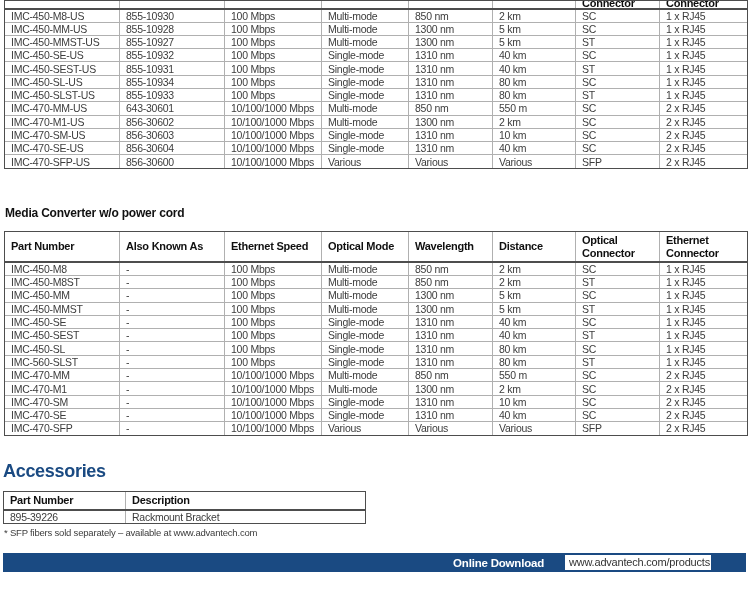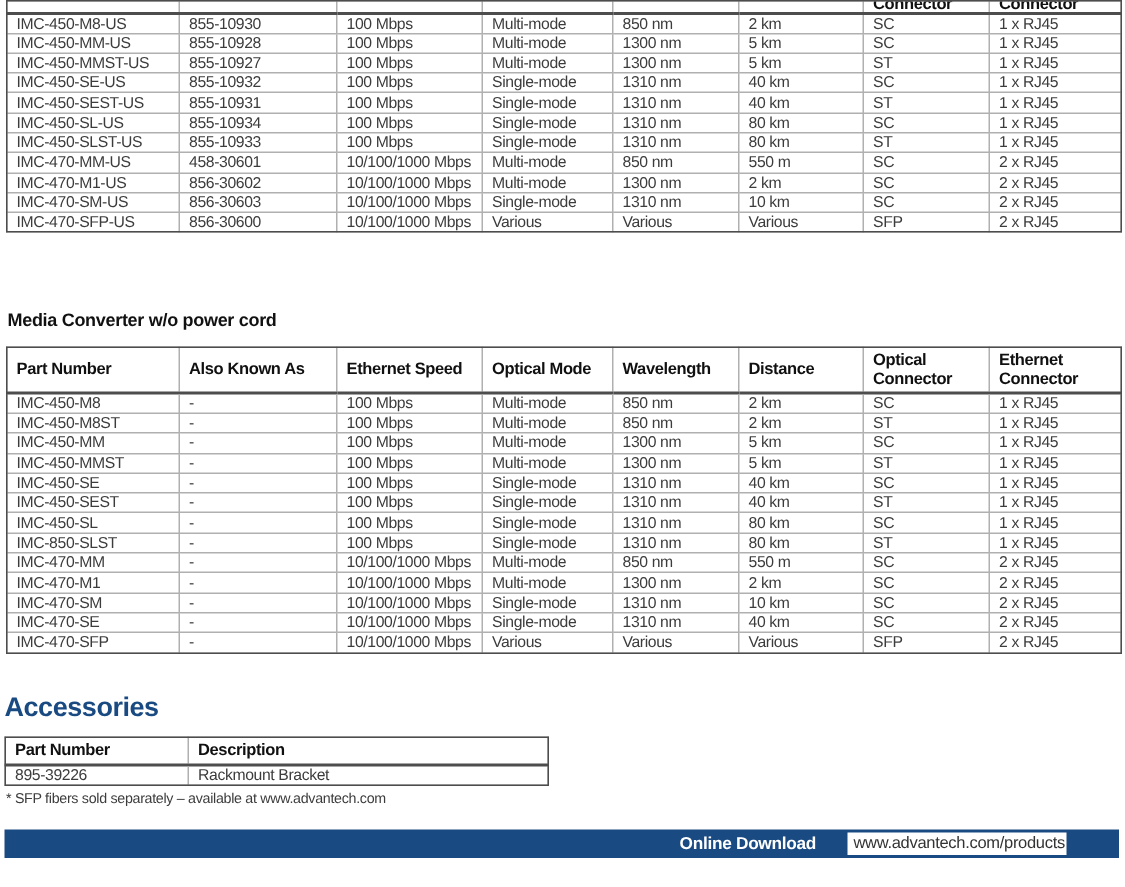--- a/index.html
+++ b/index.html
@@ -189,21 +189,21 @@
           <td>855-10933</td>
           <td>100 Mbps</td>
           <td>Single-mode</td>
           <td>1310 nm</td>
           <td>80 km</td>
           <td>ST</td>
           <td>1 x RJ45</td>
         </tr>
         <tr>
           <td>IMC-470-MM-US</td>
-          <td>458-30601</td>
+          <td>643-30601</td>
           <td>10/100/1000 Mbps</td>
           <td>Multi-mode</td>
           <td>850 nm</td>
           <td>550 m</td>
           <td>SC</td>
           <td>2 x RJ45</td>
         </tr>
         <tr>
           <td>IMC-470-M1-US</td>
           <td>856-30602</td>
@@ -214,20 +214,30 @@
           <td>SC</td>
           <td>2 x RJ45</td>
         </tr>
         <tr>
           <td>IMC-470-SM-US</td>
           <td>856-30603</td>
           <td>10/100/1000 Mbps</td>
           <td>Single-mode</td>
           <td>1310 nm</td>
           <td>10 km</td>
+          <td>SC</td>
+          <td>2 x RJ45</td>
+        </tr>
+        <tr>
+          <td>IMC-470-SE-US</td>
+          <td>856-30604</td>
+          <td>10/100/1000 Mbps</td>
+          <td>Single-mode</td>
+          <td>1310 nm</td>
+          <td>40 km</td>
           <td>SC</td>
           <td>2 x RJ45</td>
         </tr>
         <tr>
           <td>IMC-470-SFP-US</td>
           <td>856-30600</td>
           <td>10/100/1000 Mbps</td>
           <td>Various</td>
           <td>Various</td>
           <td>Various</td>
@@ -327,21 +337,21 @@
           <td>IMC-450-SL</td>
           <td>-</td>
           <td>100 Mbps</td>
           <td>Single-mode</td>
           <td>1310 nm</td>
           <td>80 km</td>
           <td>SC</td>
           <td>1 x RJ45</td>
         </tr>
         <tr>
-          <td>IMC-850-SLST</td>
+          <td>IMC-560-SLST</td>
           <td>-</td>
           <td>100 Mbps</td>
           <td>Single-mode</td>
           <td>1310 nm</td>
           <td>80 km</td>
           <td>ST</td>
           <td>1 x RJ45</td>
         </tr>
         <tr>
           <td>IMC-470-MM</td>

